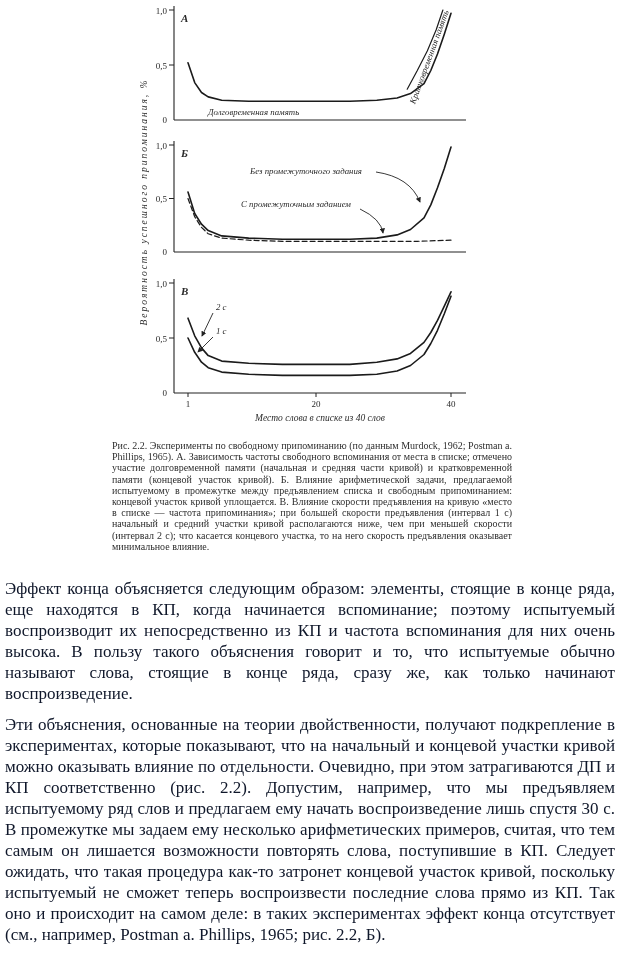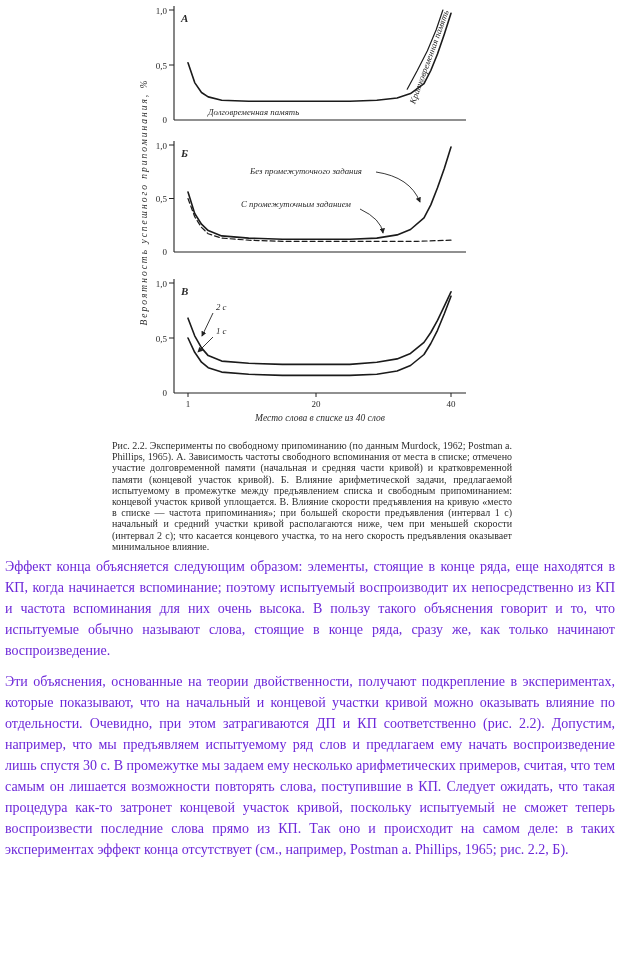--- a/index.html
+++ b/index.html
@@ -35,25 +35,25 @@
     margin: 8px 0 0 112px;
     font-size: 10px;
     line-height: 1.12;
     text-align: justify;
     color: #2e2e2e;
     font-family: Liberation Serif, serif;
   }
 
   
   .bodytext {
-    margin: 4px 5px 0 5px;
-    font-size: 14px;
+    margin: 26px 5px 0 5px;
+    font-size: 17px;
     line-height: 21px;
     text-align: justify;
-    color: #6d28d9;
+    color: #0f172a;
   }
   .bodytext p { margin: 0 0 10px 0; }
 </style>
 </head>
 <body>
 
 <div class="page">
 
   <figure class="fig">
     <svg width="382" height="432" viewBox="0 0 382 432">

